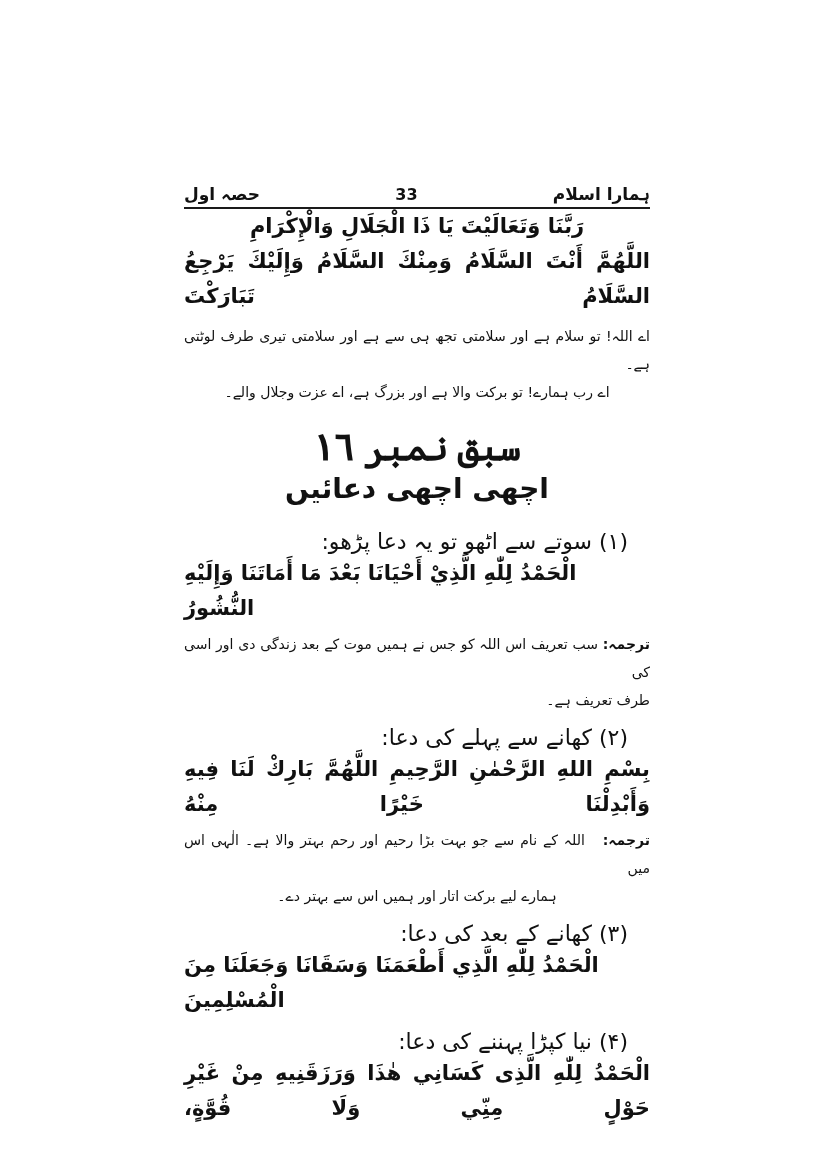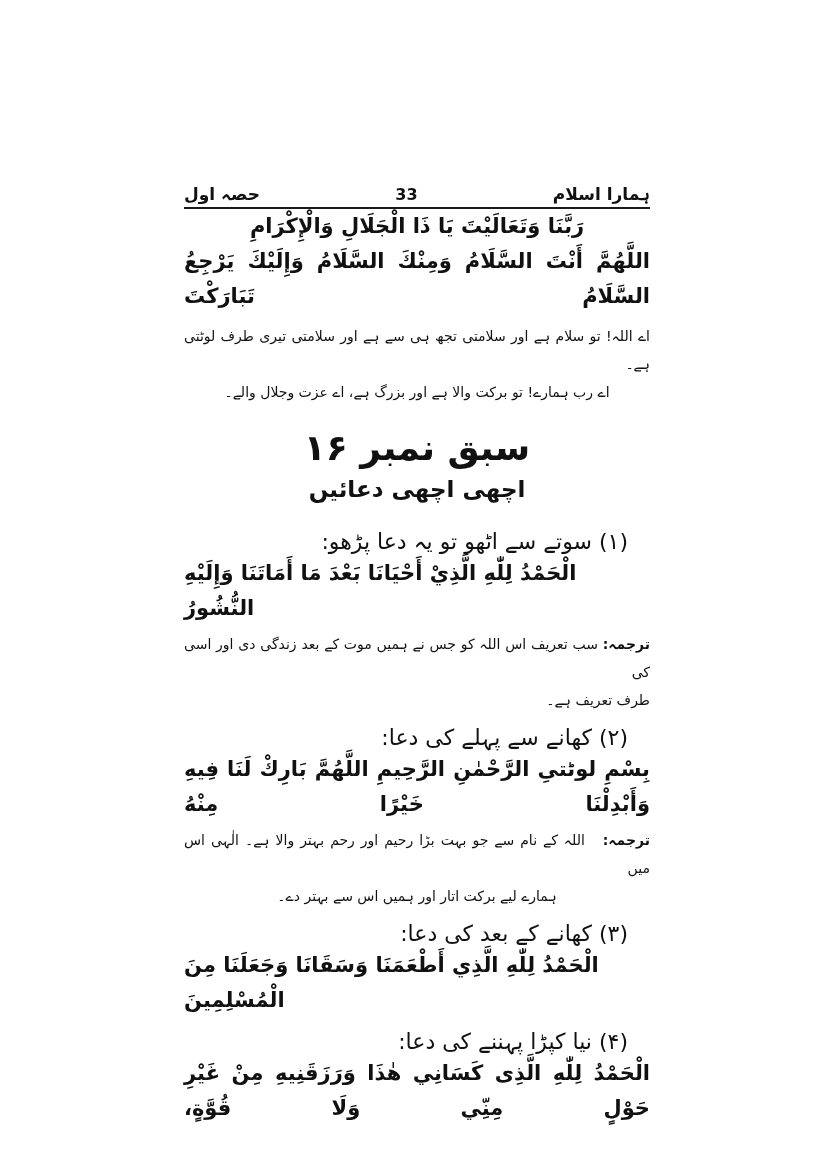--- a/index.html
+++ b/index.html
@@ -51,24 +51,25 @@
   .t-right  { text-align: right; }
   .urdu b { font-weight: 700; }
   .opening-urdu { margin-top: 8px; }
   
   .lesson-title {
     text-align: center;
     font-size: 36px;
     font-weight: 700;
     line-height: 48px;
     margin-top: 18px;
+    font-family: Liberation Serif, serif;
   }
   .lesson-subtitle {
     text-align: center;
-    font-size: 23px;
+    font-size: 28px;
     font-weight: 700;
     line-height: 34px;
   }
   
   .item-heading {
     font-size: 22px;
     line-height: 28px;
     text-align: right;
     padding-left: 0;
     padding-right: 22px;
@@ -106,21 +107,21 @@
       <div class="item-heading first">(۱) سوتے سے اٹھو تو یہ دعا پڑھو:</div>
       <div class="arabic a-left">الْحَمْدُ لِلّٰهِ الَّذِيْ أَحْيَانَا بَعْدَ مَا أَمَاتَنَا وَإِلَيْهِ النُّشُورُ</div>
       <div class="translation">
         <div class="urdu t-full"><b>ترجمہ:</b> <span>سب تعریف اس اللہ کو جس نے ہمیں موت کے بعد زندگی دی اور اسی کی</span></div>
         <div class="urdu t-right">طرف تعریف ہے۔</div>
       </div>
     </div>
 
     <div>
       <div class="item-heading">(۲) کھانے سے پہلے کی دعا:</div>
-      <div class="arabic a-full">بِسْمِ لوٹتیِ الرَّحْمٰنِ الرَّحِيمِ اللَّهُمَّ بَارِكْ لَنَا فِيهِ وَأَبْدِلْنَا خَيْرًا مِنْهُ</div>
+      <div class="arabic a-full">بِسْمِ اللهِ الرَّحْمٰنِ الرَّحِيمِ اللَّهُمَّ بَارِكْ لَنَا فِيهِ وَأَبْدِلْنَا خَيْرًا مِنْهُ</div>
       <div class="translation">
         <div class="urdu t-full"><b>ترجمہ:</b>&nbsp;&nbsp; <span>اللہ کے نام سے جو بہت بڑا رحیم اور رحم بہتر والا ہے۔ الٰہی اس میں</span></div>
         <div class="urdu t-center">ہمارے لیے برکت اتار اور ہمیں اس سے بہتر دے۔</div>
       </div>
     </div>
 
     <div>
       <div class="item-heading">(۳) کھانے کے بعد کی دعا:</div>
       <div class="arabic a-left">الْحَمْدُ لِلّٰهِ الَّذِي أَطْعَمَنَا وَسَقَانَا وَجَعَلَنَا مِنَ الْمُسْلِمِينَ</div>
     </div>

